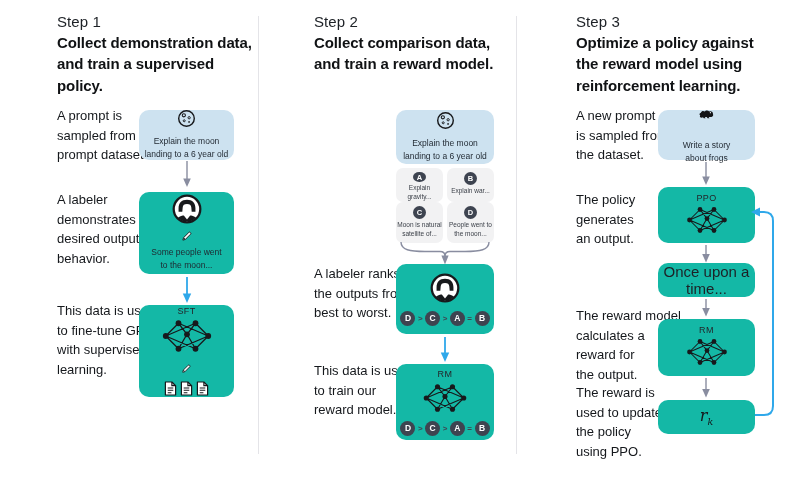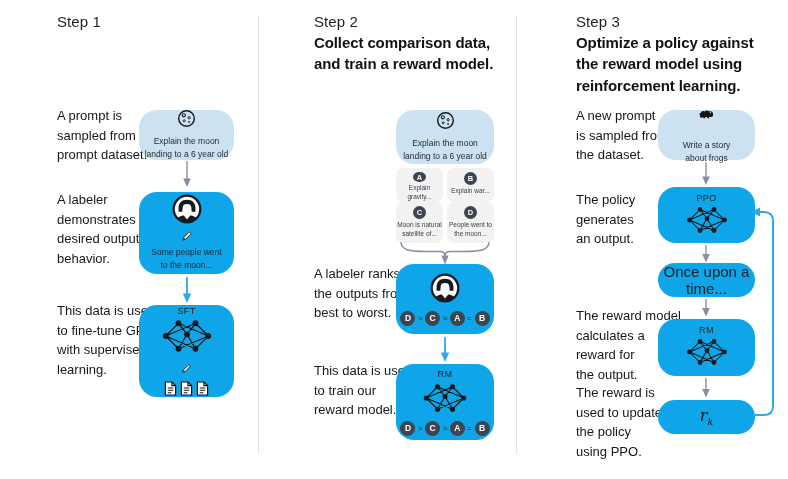--- a/index.html
+++ b/index.html
@@ -3,23 +3,23 @@
 <meta charset="utf-8">
 <style>
   html,body{margin:0;padding:0;background:#fff}
   .canvas{position:relative;width:788px;height:479px;background:#fff;
           font-family:"Liberation Sans",sans-serif;overflow:hidden}
   .step{position:absolute;font-size:15px;color:#1d2126;letter-spacing:.1px}
   .title{position:absolute;font-size:15px;font-weight:700;line-height:1.43;color:#101214;
          white-space:pre-line;letter-spacing:-.1px}
   .para{position:absolute;font-size:13px;line-height:1.5;color:#15181c;white-space:pre-line}
   .box{position:absolute;display:flex;flex-direction:column;align-items:center;
-       justify-content:center;border-radius:18px;text-align:center}
+       justify-content:center;border-radius:10px;text-align:center}
   .blue{background:#cde2f0}
-  .gray{background:#0ea5e9}
+  .gray{background:#14b8a6}
   .boxtext{font-size:8.5px;line-height:1.5;color:#1f2730;white-space:pre-line}
   .modlabel{font-size:9px;color:#23262b;letter-spacing:.4px}
   .card{position:absolute;background:#f2f2f3;border-radius:7px;display:flex;
         flex-direction:column;align-items:center;padding-top:4px}
   .badge{width:13px;height:13px;border-radius:50%;background:#3e4450;color:#fff;
          font-size:7.5px;font-weight:700;display:flex;align-items:center;justify-content:center}
   .cardtext{font-size:6.5px;line-height:1.35;color:#3a3f47;white-space:pre-line;
             text-align:center;margin-top:2px}
   .rank{display:flex;align-items:center;gap:2.5px}
   .rank .badge{width:15px;height:15px;font-size:8.5px}
@@ -32,20 +32,22 @@
 </style>
 </head>
 <body>
 
 <div class="canvas">
 
   <div class="divider" style="left:258px"></div>
   <div class="divider" style="left:516px"></div>
 
   <div class="step" style="left:57px;top:13px">Step 1</div>
+  <div class="title" style="left:57px;top:32px;width:200px">Collect demonstration data,
+and train a supervised policy.</div>
   <div class="para" style="left:57px;top:106px;width:120px">A prompt is
 sampled from our
 prompt dataset.</div>
   <div class="para" style="left:57px;top:190px;width:120px">A labeler
 demonstrates the
 desired output
 behavior.</div>
   <div class="para" style="left:57px;top:301px;width:125px">This data is used
 to fine-tune GPT-3
 with supervised

